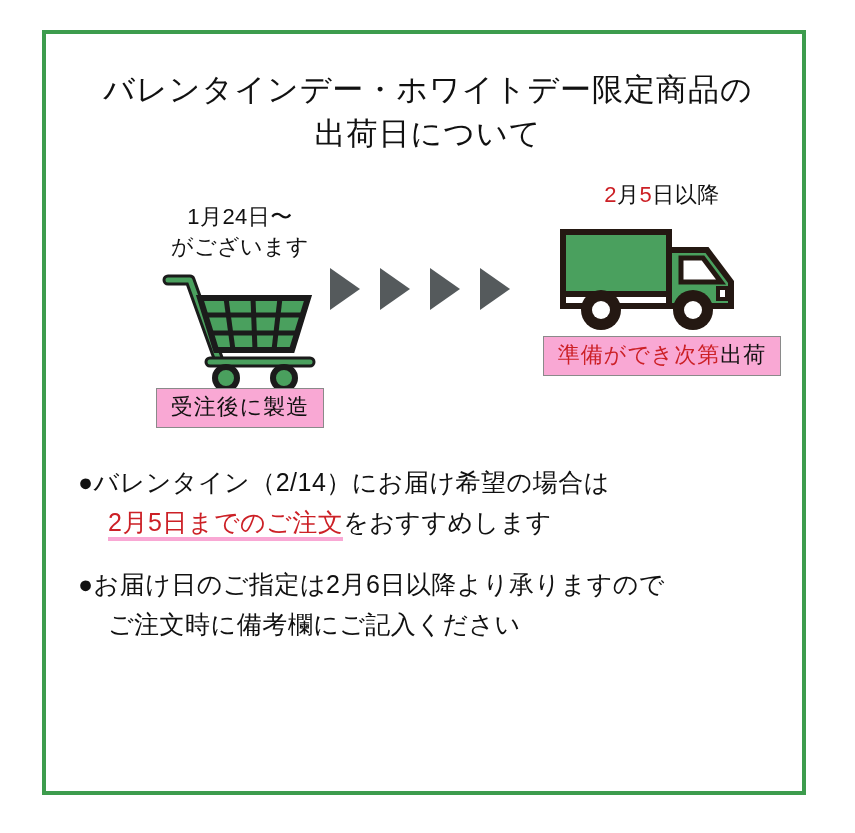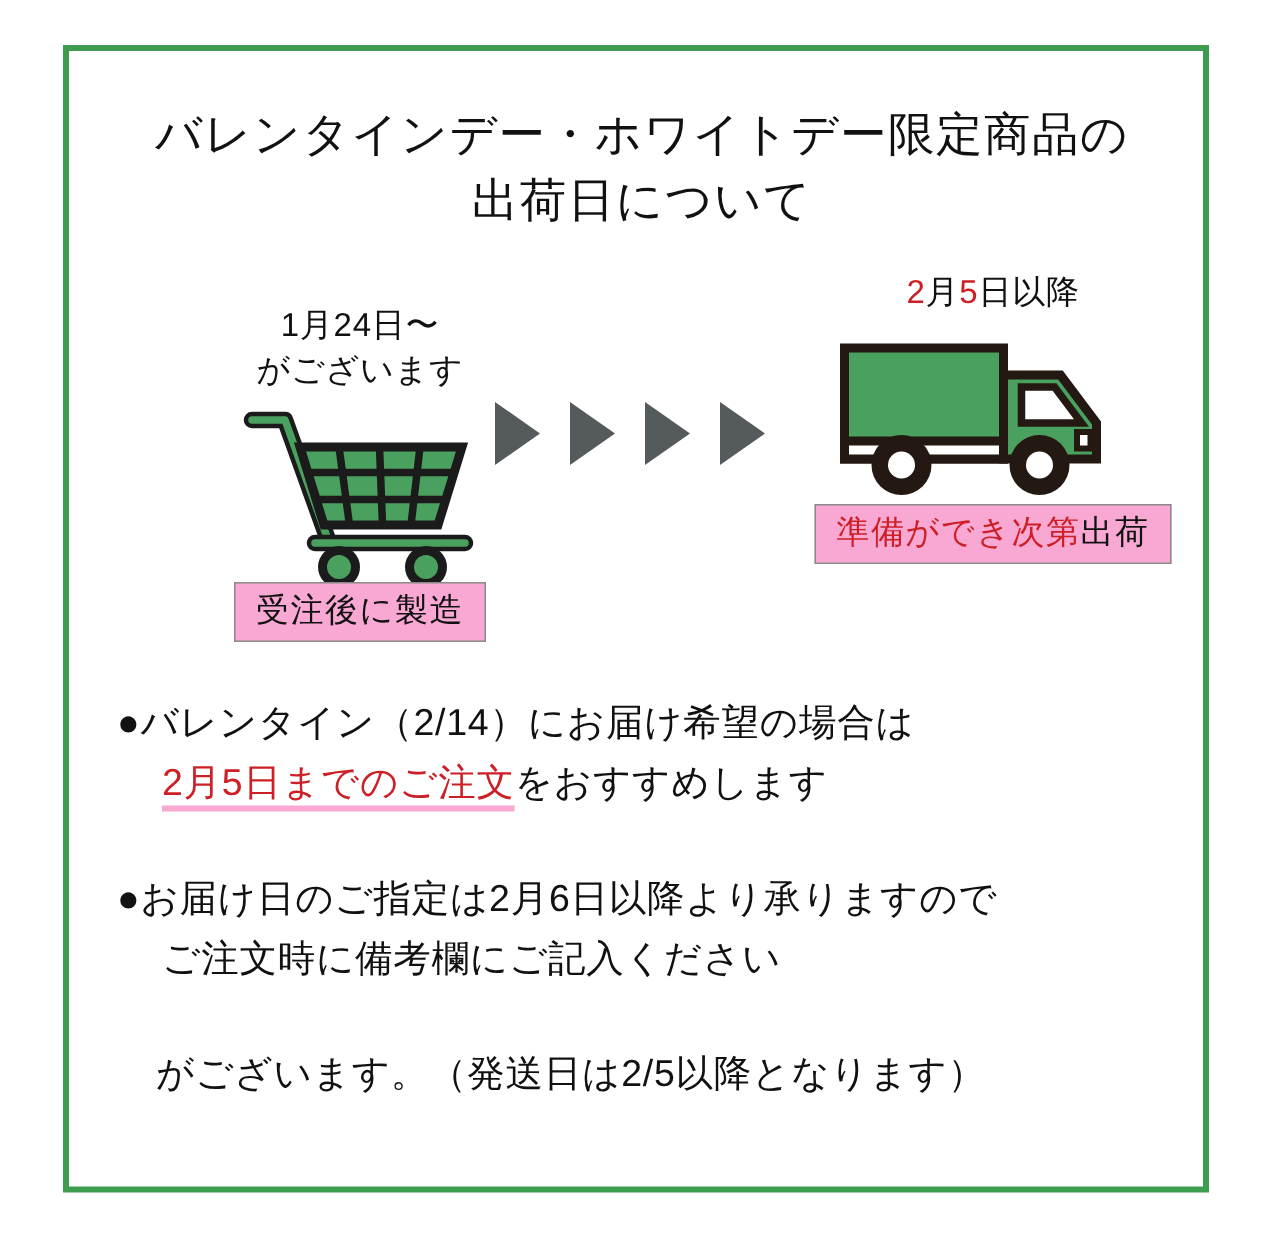--- a/index.html
+++ b/index.html
@@ -106,21 +106,21 @@
     left: 78px;
     top: 462px;
     width: 716px;
   }
   .note {
     font-size: 25px;
     line-height: 40px;
     letter-spacing: 0.5px;
     color: #111111;
   }
-  .note + .note { margin-top: 37px; }
+  .note + .note { margin-top: 22px; }
   .note .indent { display: block; padding-left: 30px; }
   .note .marker { font-size: 25px; }
   .note .red-underline {
     color: #cc2026;
     border-bottom: 4px solid #f9a8d4;
     padding-bottom: 1px;
   }
   .note-star .indent { padding-left: 26px; }
 </style>
 </head>
@@ -212,18 +212,17 @@
       <div><span class="marker">●</span><span>バレンタイン（2/14）にお届け希望の場合は</span></div>
       <div class="indent"><span class="red-underline">2月5日までのご注文</span><span>をおすすめします</span></div>
     </div>
 
     <div class="note">
       <div><span class="marker">●</span><span>お届け日のご指定は2月6日以降より承りますので</span></div>
       <div class="indent">ご注文時に備考欄にご記入ください</div>
     </div>
 
     <div class="note note-star">
-      <div class="indent">がございます。（発送日は2/5以降となります）</div>
     </div>
 
   </div>
 
 </div>
 
 </body></html>

